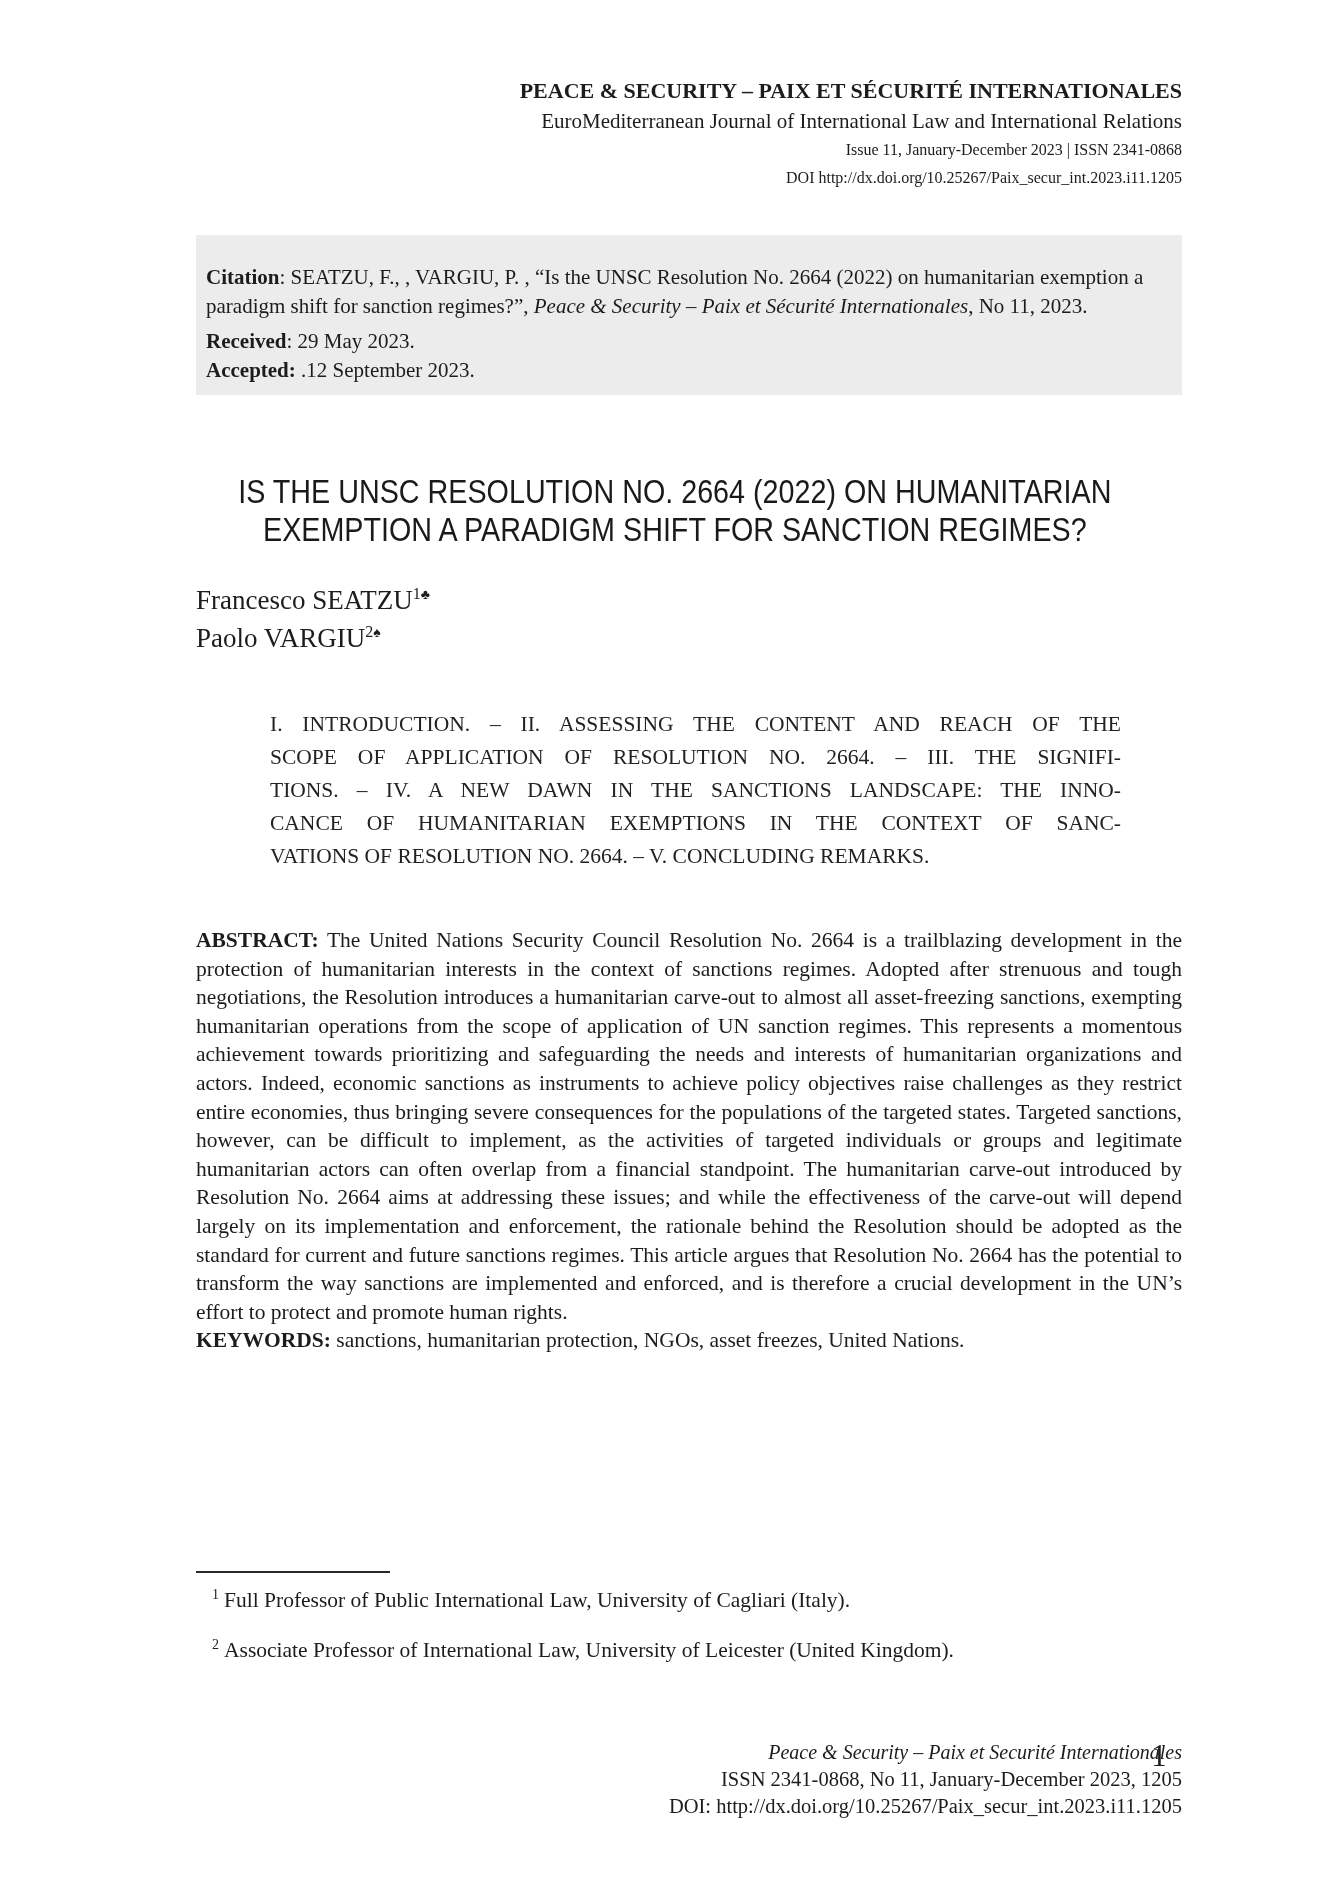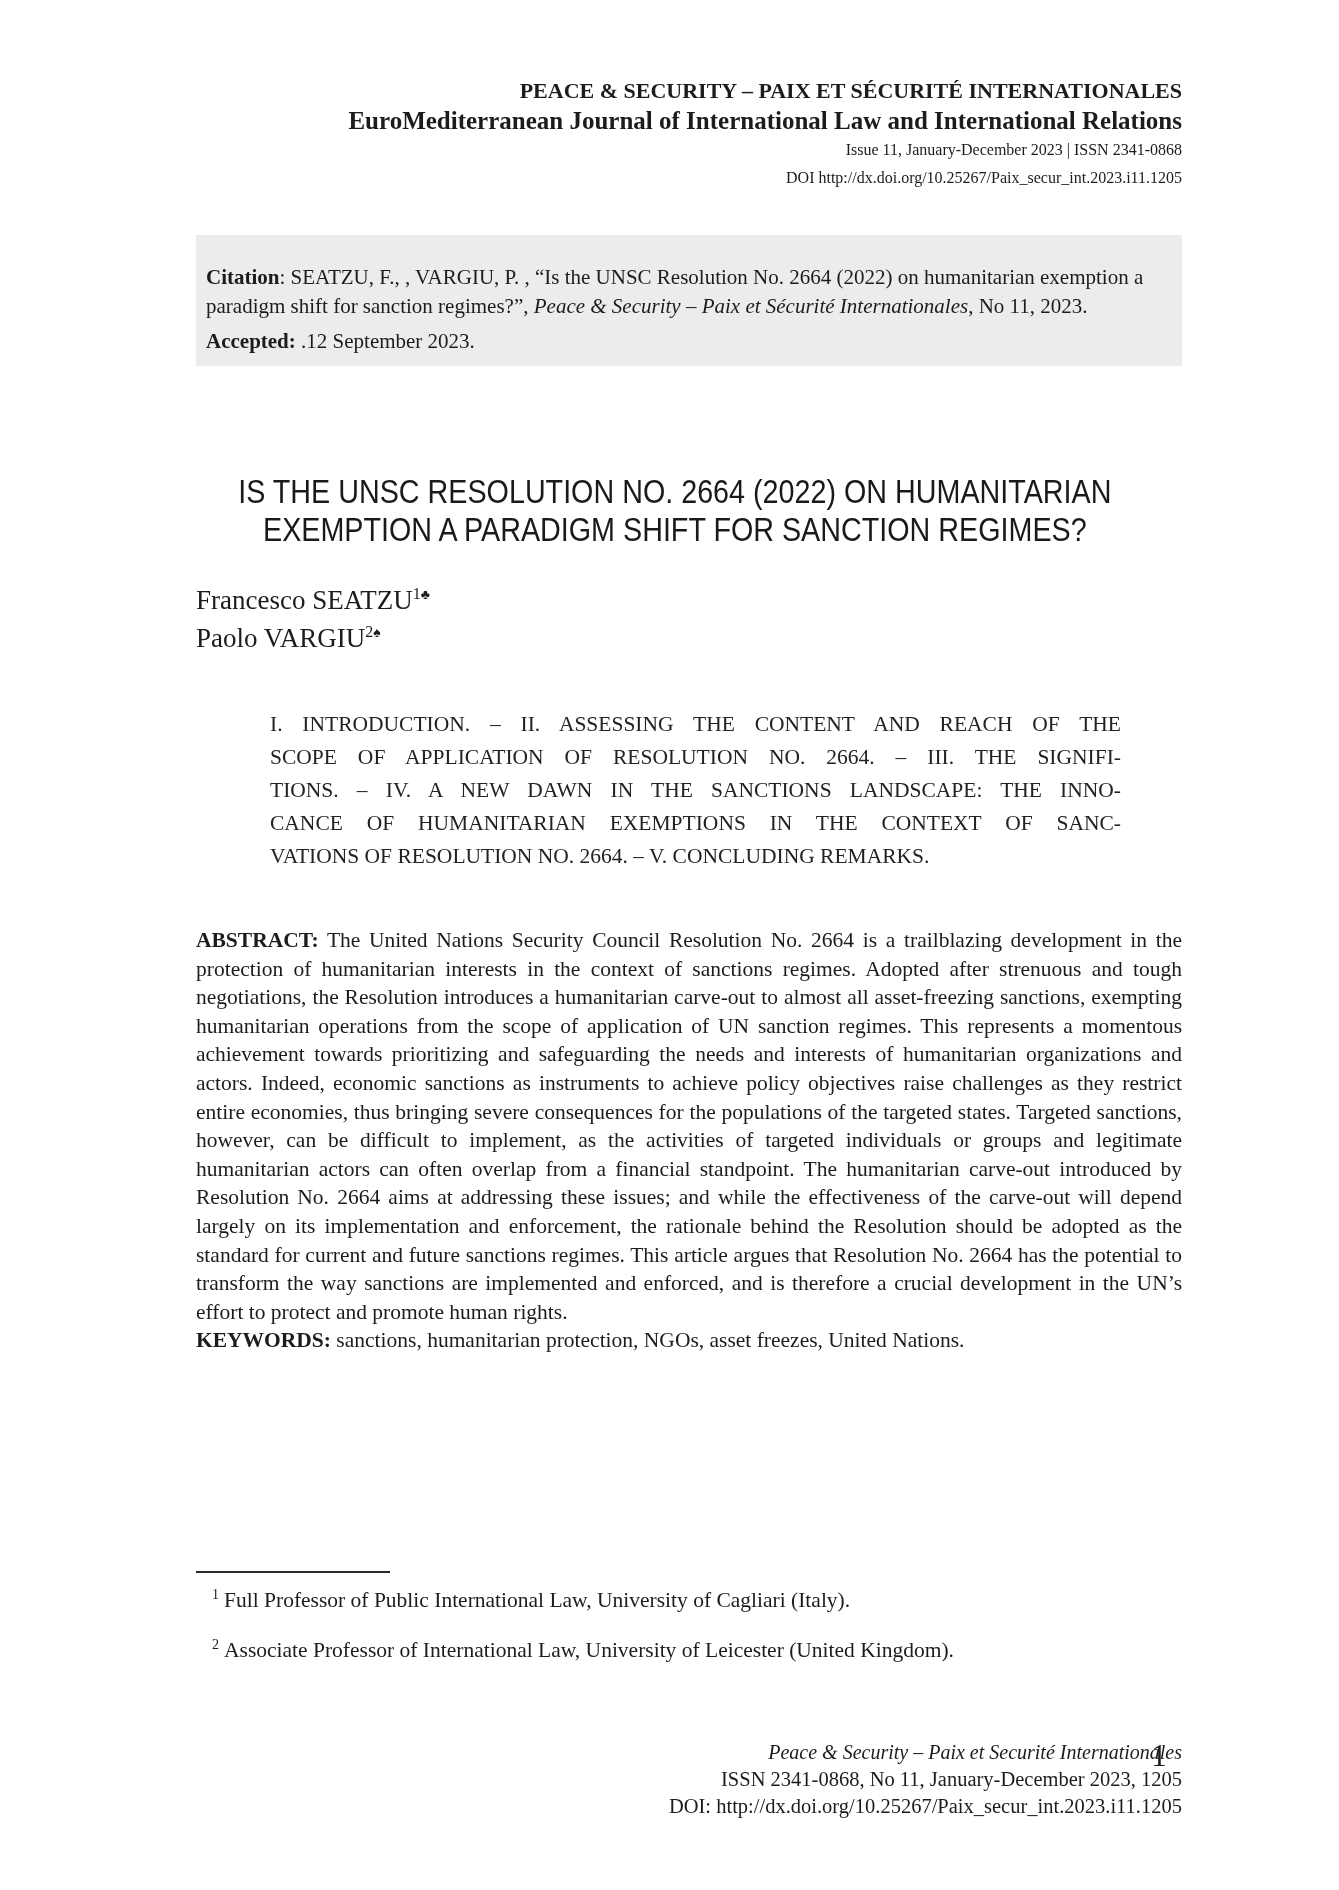--- a/index.html
+++ b/index.html
@@ -3,21 +3,21 @@
 <meta charset="utf-8">
 <style>
   html,body { margin:0; padding:0; background:#ffffff; }
   .page {
     position:relative; width:1339px; height:1890px; background:#ffffff;
     font-family:"Liberation Serif", serif; color:#1c1c1c; overflow:hidden;
   }
   
   .masthead { position:absolute; top:76px; left:196px; width:986px; text-align:right; }
   .m1 { font-weight:bold; font-size:22px; line-height:30px; }
-  .m2 { font-weight:bold; font-size:25px; line-height:30px; }
+  .m2 { font-weight:normal; font-size:21px; line-height:30px; }
   .m3, .m4 { font-size:16px; line-height:28px; }
   
   .citation-box {
     position:absolute; left:196px; top:235px; width:986px; min-height:123px;
     background:#ececec; box-sizing:border-box; padding:28px 12px 10px 10px;
     font-size:21px; line-height:29px;
   }
   .citation-box p { margin:0; }
   .cb-cite { margin-bottom:6px !important; }
   .citation-box b { font-weight:bold; }
@@ -60,20 +60,21 @@
 
   <header class="masthead">
     <div class="m1">PEACE &amp; SECURITY – PAIX ET SÉCURITÉ INTERNATIONALES</div>
     <div class="m2">EuroMediterranean Journal of International Law and International Relations</div>
     <div class="m3">Issue 11, January-December 2023 | ISSN 2341-0868</div>
     <div class="m4">DOI http://dx.doi.org/10.25267/Paix_secur_int.2023.i11.1205</div>
   </header>
 
   <section class="citation-box">
     <p class="cb-cite"><b>Citation</b><span>: SEATZU, F., , VARGIU, P. , “Is the UNSC Resolution No. 2664 (2022) on humanitarian exemption a paradigm shift for sanction regimes?”, </span><i>Peace &amp; Security – Paix et Sécurité Internationales</i><span>, No 11, 2023.</span></p>
+    <p><b>Received</b><span>: 29 May 2023.</span></p>
     <p><b>Accepted:</b><span> .12 September 2023.</span></p>
   </section>
 
   <h1 class="title">
     <span class="title-inner">
       <span class="t-line">IS THE UNSC RESOLUTION NO. 2664 (2022) ON HUMANITARIAN</span>
       <span class="t-line">EXEMPTION A PARADIGM SHIFT FOR SANCTION REGIMES?</span>
     </span>
   </h1>
 

